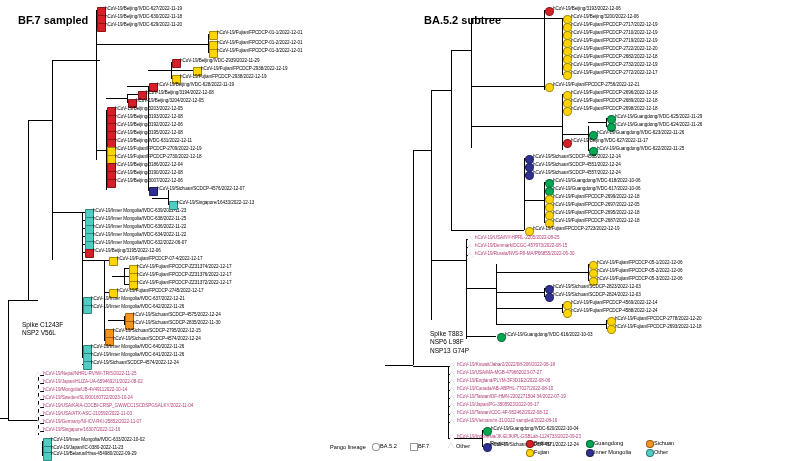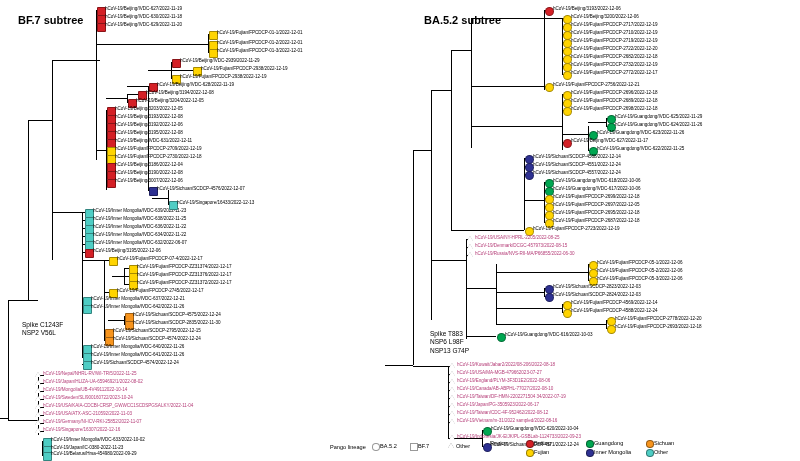--- a/index.html
+++ b/index.html
@@ -79,21 +79,21 @@
   .legend-swatch{
     position:absolute;
     width:5.5px;height:5.5px;
     border:0.4px solid rgba(0,0,0,.4);
   }
   .legend-swatch.circ{border-radius:50%;}
 </style>
 </head>
 <body>
 
-<div class="panel-title" id="bf7-title">BF.7 subtree</div>
+<div class="panel-title" id="bf7-title">BF.7 sampled</div>
 <div class="panel-title" id="ba52-title">BA.5.2 subtree</div>
 
 <div class="annot" style="left:22px;top:321px;">Spike C1243F
 NSP2 V56L</div>
 <div class="annot" style="left:430px;top:330px;">Spike T883
 NSP6 L98F
 NSP13 G74P</div>
 
 <div>
   <div class="branch vline" style="left:8px;top:300px;height:120px;"></div>

